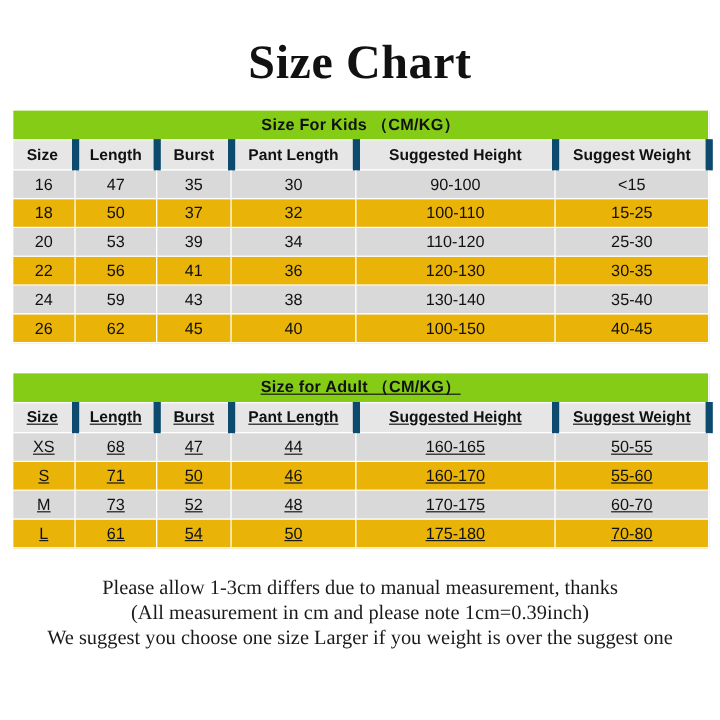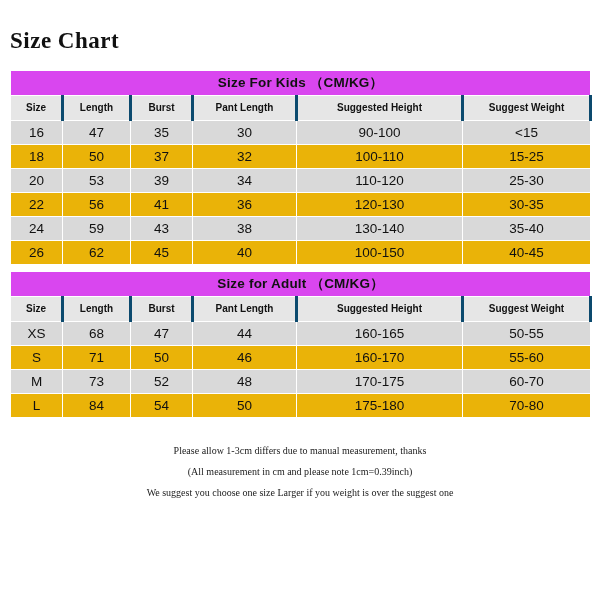--- a/index.html
+++ b/index.html
@@ -15,60 +15,61 @@
     overflow: hidden;
   }
   .page {
     position: relative;
     width: 600px;
     height: 600px;
     box-sizing: border-box;
     padding: 0 10px;
   }
   .title {
-    text-align: left;
-    font-size: 23px;
+    text-align: center;
+    font-size: 40px;
     font-weight: bold;
     letter-spacing: 0.5px;
     color: #111111;
     margin: 28px 0 16px 0;
     font-family: "Liberation Serif", serif;
   }
   table.chart {
     width: 580px;
     margin: 0 auto;
     border-collapse: collapse;
     table-layout: fixed;
   }
   table.chart + table.chart {
-    margin-top: 6px;
+    margin-top: 24px;
+    text-decoration: underline;
   }
   .banner {
-    background: #d946ef;
+    background: #84cc16;
     text-align: center;
     font-weight: bold;
     font-size: 15px;
     padding: 6px 0 7px 0;
     color: #111111;
     letter-spacing: 0.2px;
   }
   .chart th, .chart td {
     border: 1px solid #ffffff;
     text-align: center;
     font-size: 13.5px;
     padding: 3px 0 3px 0;
     height: 17px;
     color: #111111;
   }
   .chart thead.cols th {
     background: #e6e6e6;
     font-weight: bold;
-    font-size: 10px;
+    font-size: 13px;
     border-left: 1px solid #ffffff;
-    border-right: 3px solid #0c4a6e;
+    border-right: 6px solid #0c4a6e;
     border-top: none;
     border-bottom: none;
     padding: 3px 0 4px 0;
   }
   .chart tbody td {
     background: #d9d9d9;
     border: 1px solid #ffffff;
   }
   .chart tbody tr.alt td {
     background: #eab308;
@@ -78,21 +79,21 @@
   col.c-length { width: 68px; }
   col.c-burst { width: 62px; }
   col.c-pant { width: 104px; }
   col.c-height { width: 166px; }
   col.c-weight { width: 128px; }
 
   .notes {
     margin: 22px auto 0 auto;
     width: 540px;
     text-align: center;
-    font-size: 10px;
+    font-size: 17px;
     line-height: 21px;
     color: #1a1a1a;
     font-family: "Liberation Serif", serif;
   }
   .notes div {
     white-space: nowrap;
   }
 </style>
 </head>
 <body>
@@ -221,21 +222,21 @@
       <tr>
         <td>M</td>
         <td>73</td>
         <td>52</td>
         <td>48</td>
         <td>170-175</td>
         <td>60-70</td>
       </tr>
       <tr class="alt">
         <td>L</td>
-        <td>84</td>
+        <td>61</td>
         <td>54</td>
         <td>50</td>
         <td>175-180</td>
         <td>70-80</td>
       </tr>
     </tbody>
   </table>
 
   <div class="notes">
     <div>Please allow 1-3cm differs due to manual measurement, thanks</div>

